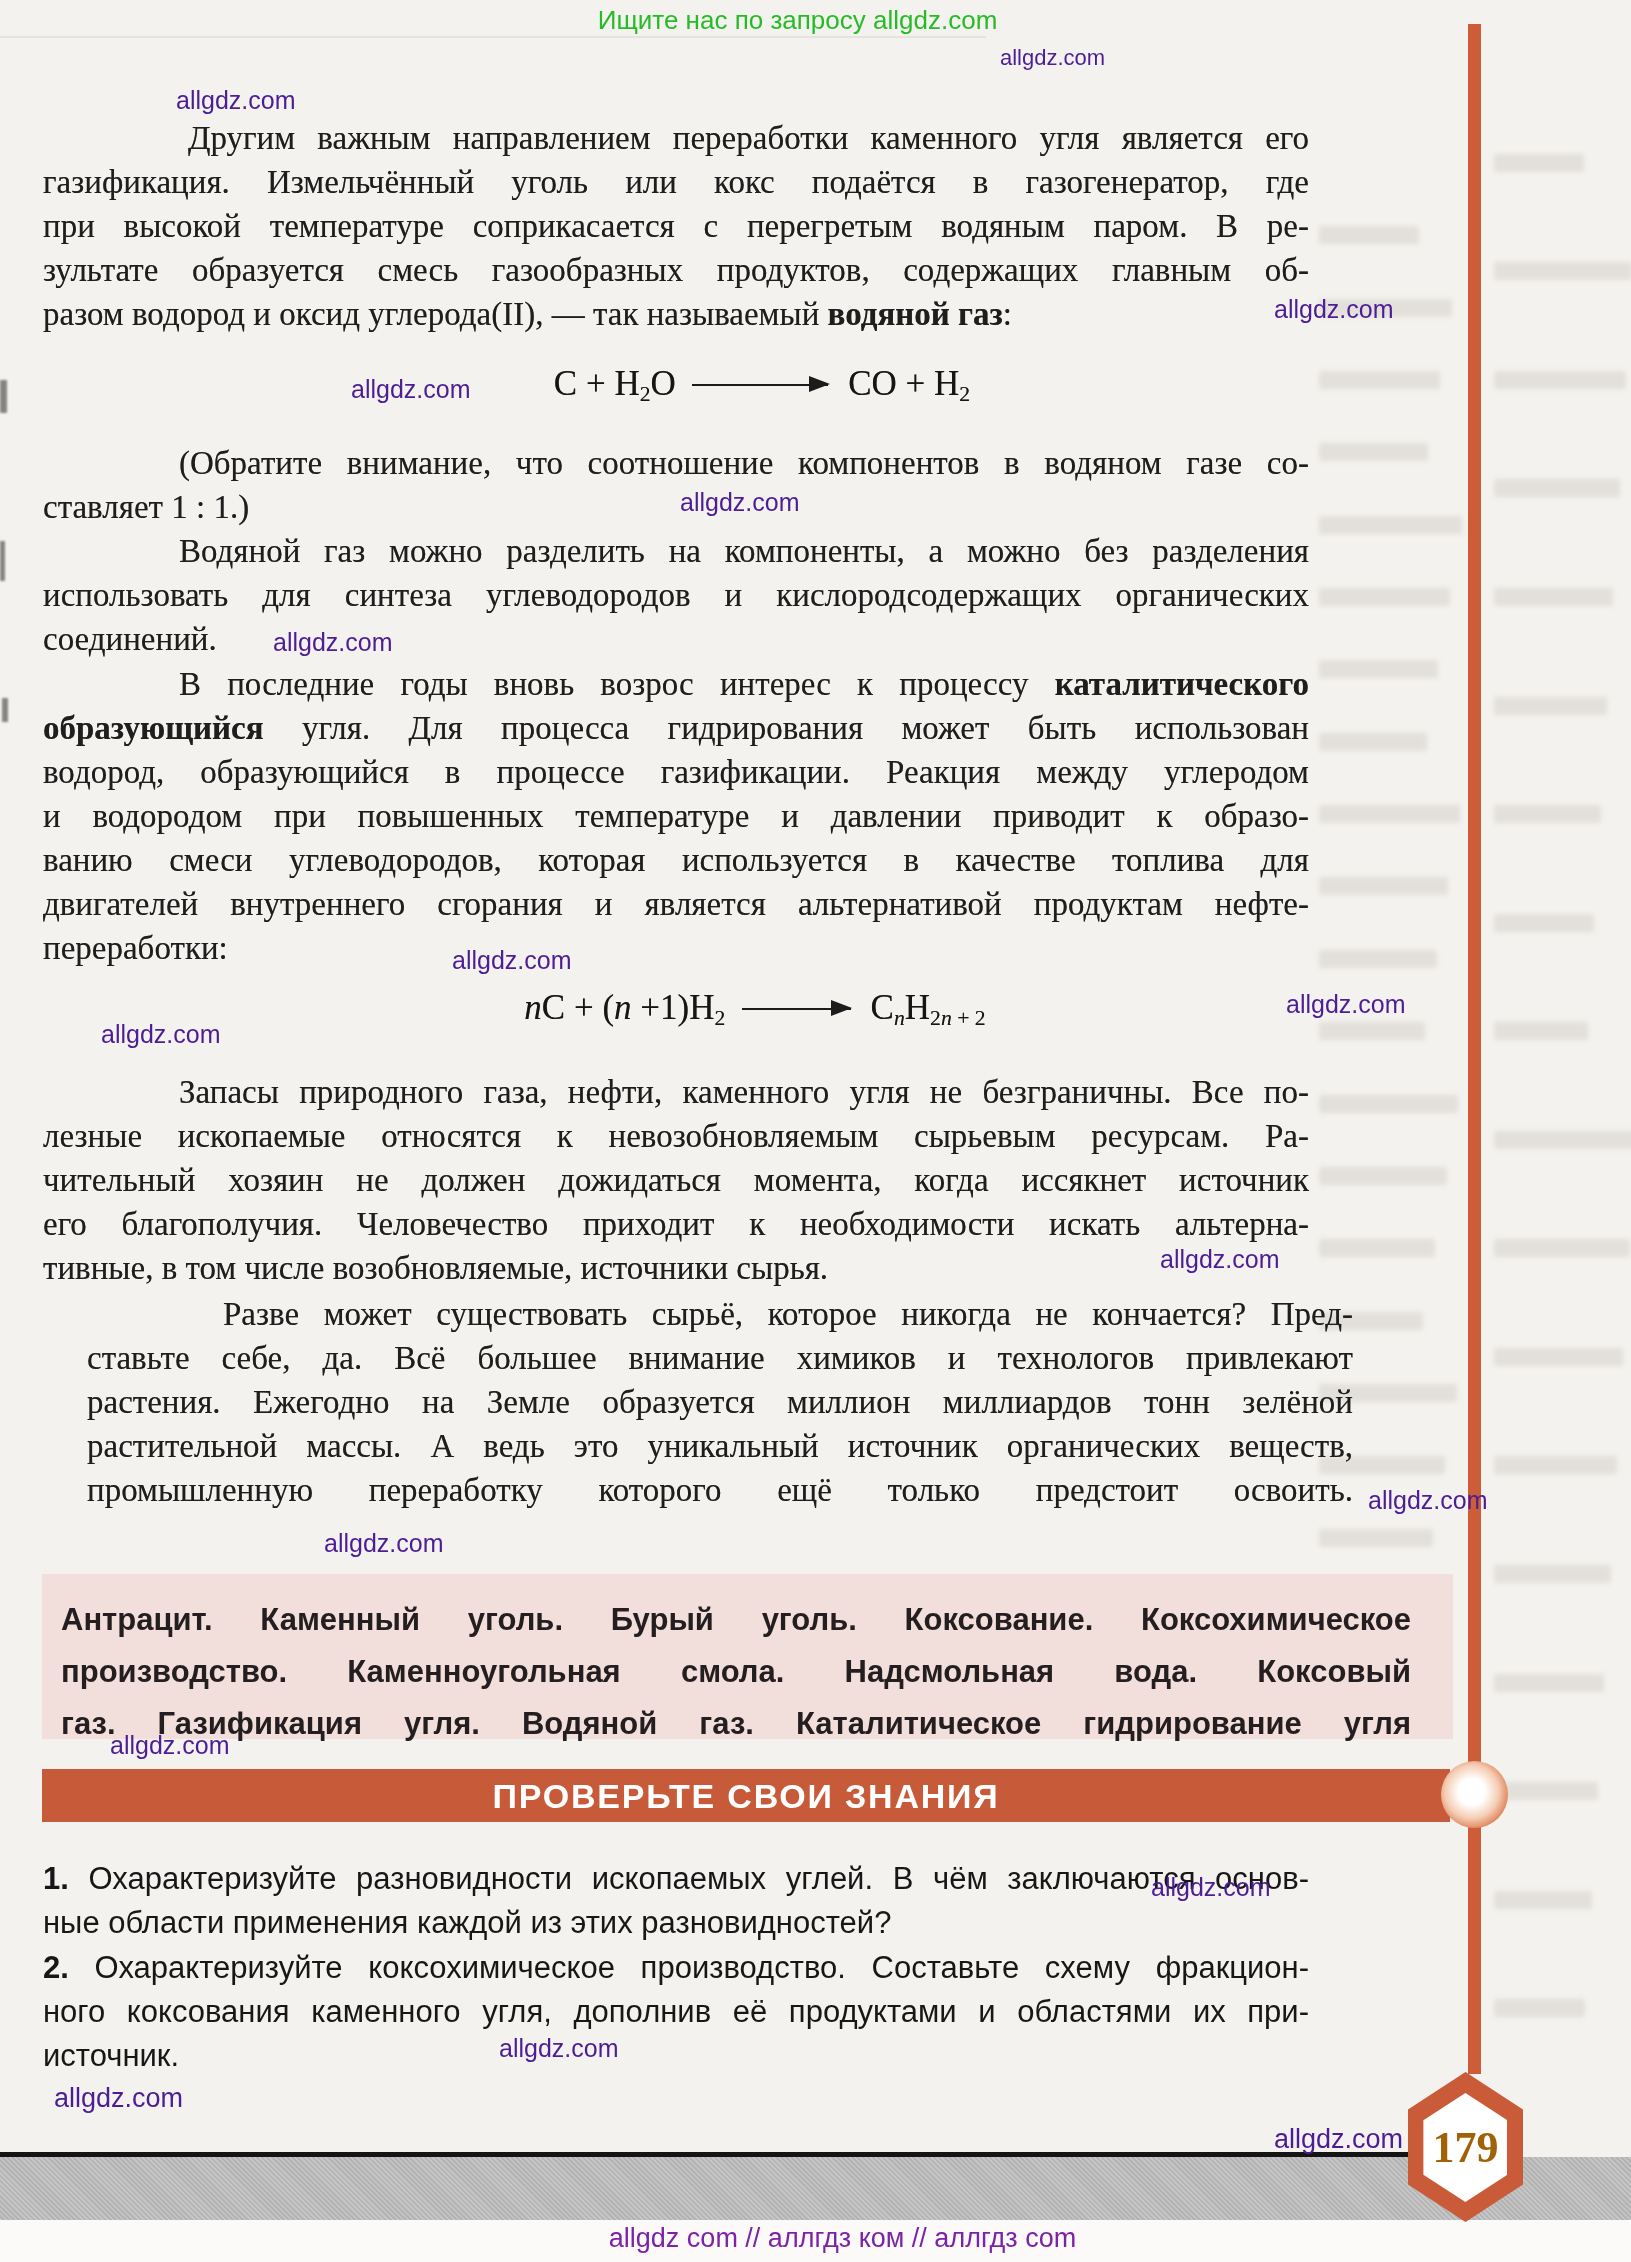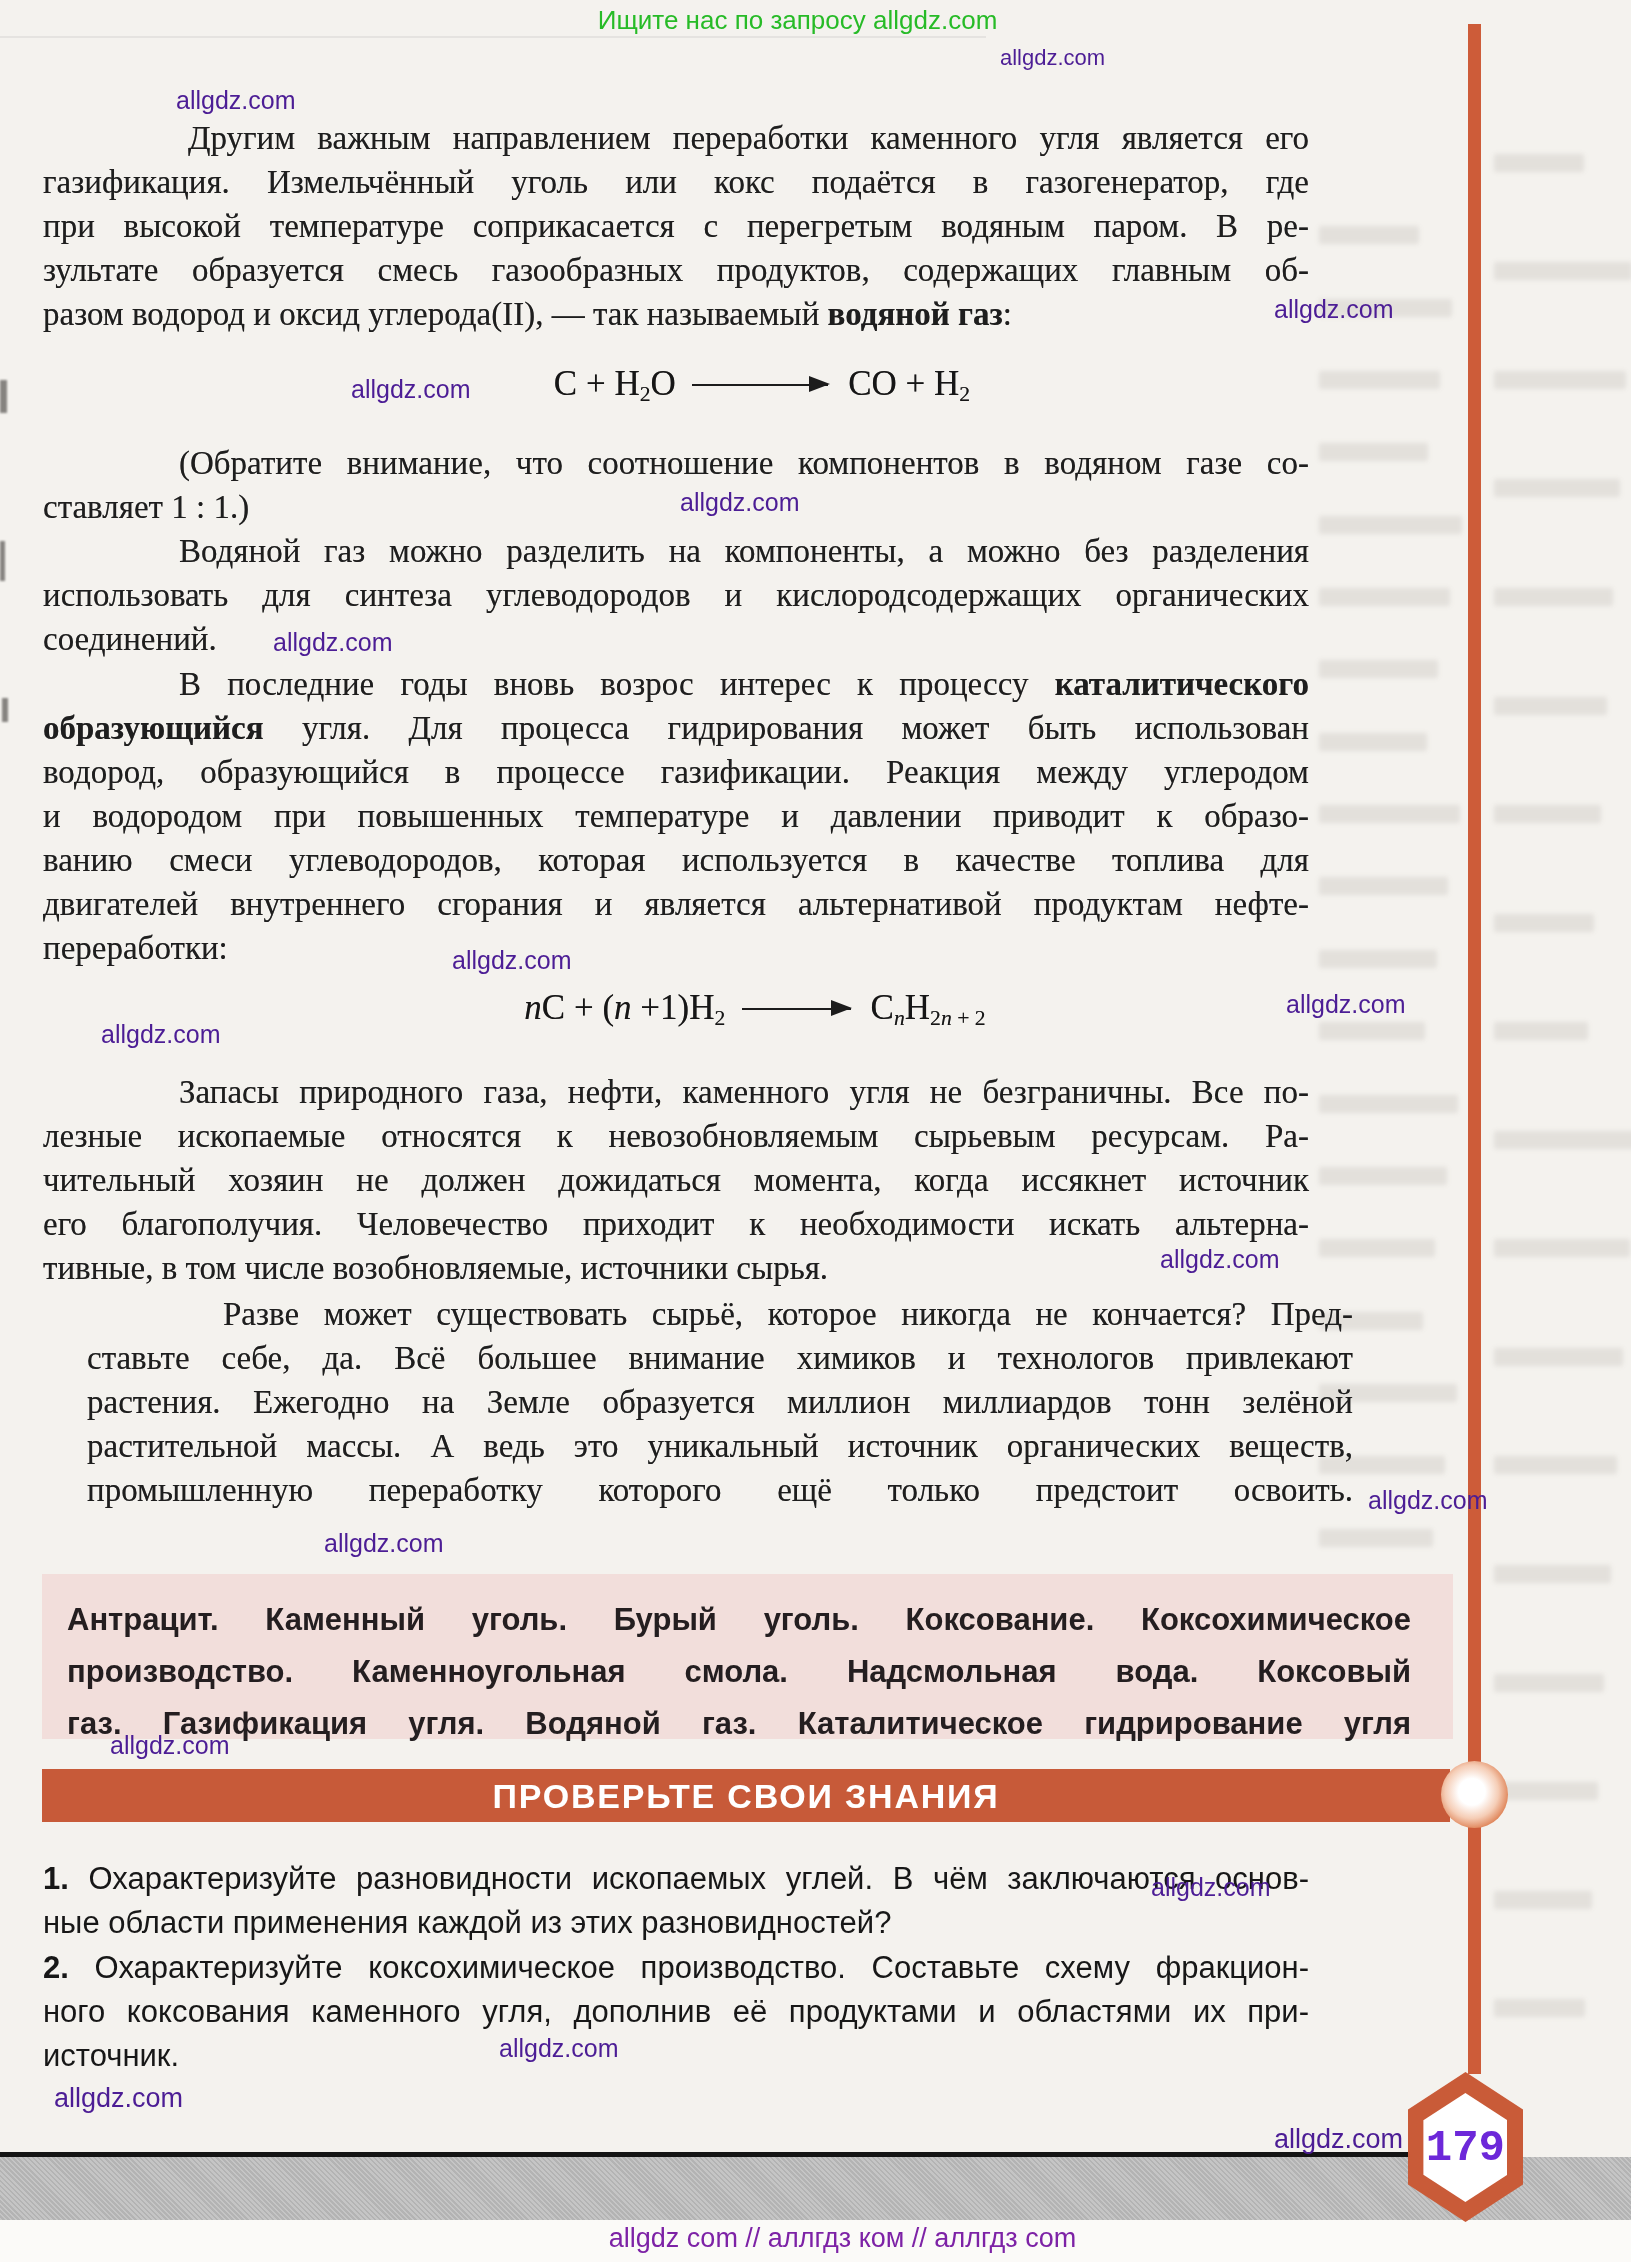--- a/index.html
+++ b/index.html
@@ -24,21 +24,21 @@
   .eq{position:absolute;left:43px;width:1266px;box-sizing:border-box;text-align:center;
     font-family:"Liberation Serif",serif;font-size:35px;color:#161616;z-index:2;
     text-shadow:0 0 0.5px rgba(0,0,0,.5);}
   .sb{font-size:0.62em;vertical-align:-0.28em;}
   .arrow{display:inline-block;position:relative;width:136px;height:2.7px;background:#1c1c1c;
     vertical-align:0.25em;margin:0 20px 0 16.3px;}
   .arrow::after{content:"";position:absolute;right:-1.8px;top:-7.2px;width:0;height:0;
     border-left:21px solid #1c1c1c;border-top:8.1px solid transparent;border-bottom:8.1px solid transparent;}
 
   .pinkbox{position:absolute;left:42px;top:1574px;width:1411px;height:165px;
-    background:#f2dedb;box-sizing:border-box;padding:20px 42px 0 25px;z-index:2;}
+    background:#f2dedb;box-sizing:border-box;padding:20px 42px 0 19px;z-index:2;}
   .pinkbox .line{font-family:"Liberation Sans",sans-serif;font-weight:bold;
     font-size:31px;color:#241e20;height:52px;line-height:52px;}
 
   .banner{position:absolute;left:42px;top:1769px;width:1408px;height:53px;background:#c75a39;
     color:#ffffff;text-align:center;font-family:"Liberation Sans",sans-serif;font-weight:bold;
     font-size:34px;line-height:54px;letter-spacing:1.8px;z-index:2;}
 
   .vline{position:absolute;left:1468px;top:23.5px;width:12.7px;height:2050px;background:#cd5c39;z-index:3;}
   .orb{position:absolute;left:1441px;top:1761px;width:67px;height:67px;border-radius:50%;z-index:4;
     background:radial-gradient(circle at 46% 46%,#ffffff 0%,#ffffff 26%,#f5cdb6 52%,#da7342 78%,#c85634 100%);}
@@ -48,21 +48,21 @@
     background-image:repeating-linear-gradient(45deg,rgba(255,255,255,.12) 0 1.8px,rgba(0,0,0,.05) 1.8px 3.6px);}
   .footerstrip{position:absolute;left:0;top:2220px;width:1631px;height:43px;background:#fbfaf8;z-index:1;}
   .footer{position:absolute;left:0;top:2223px;width:1631px;box-sizing:border-box;padding-left:54px;
     text-align:center;font-family:"Liberation Sans",sans-serif;font-size:27px;color:#7d22a6;z-index:5;}
 
   .hex{position:absolute;left:1408px;top:2072px;width:115px;height:150px;background:#c95b38;z-index:4;
     clip-path:polygon(50% 0,100% 25%,100% 75%,50% 100%,0 75%,0 25%);}
   .hex-inner{position:absolute;left:15.4px;top:21px;width:84px;height:109px;background:#ffffff;
     clip-path:polygon(50% 0,100% 25%,100% 75%,50% 100%,0 75%,0 25%);
     display:flex;align-items:center;justify-content:center;
-    font-family:Liberation Mono, monospace;font-weight:bold;font-size:44px;color:#6d28d9;}
+    font-family:Liberation Serif, serif;font-weight:bold;font-size:44px;color:#a16207;}
 
   .ghost{position:absolute;height:18px;border-radius:2.7px;filter:blur(2.7px);
     background:rgba(75,70,62,0.10);z-index:1;}
   .edgemark{position:absolute;background:#2e2b28;opacity:.55;filter:blur(0.9px);z-index:2;}
   .crease{position:absolute;left:0;top:36px;width:986px;height:1.8px;background:rgba(0,0,0,.06);z-index:1;}
 </style>
 </head>
 <body>
 
 <div id="page">

